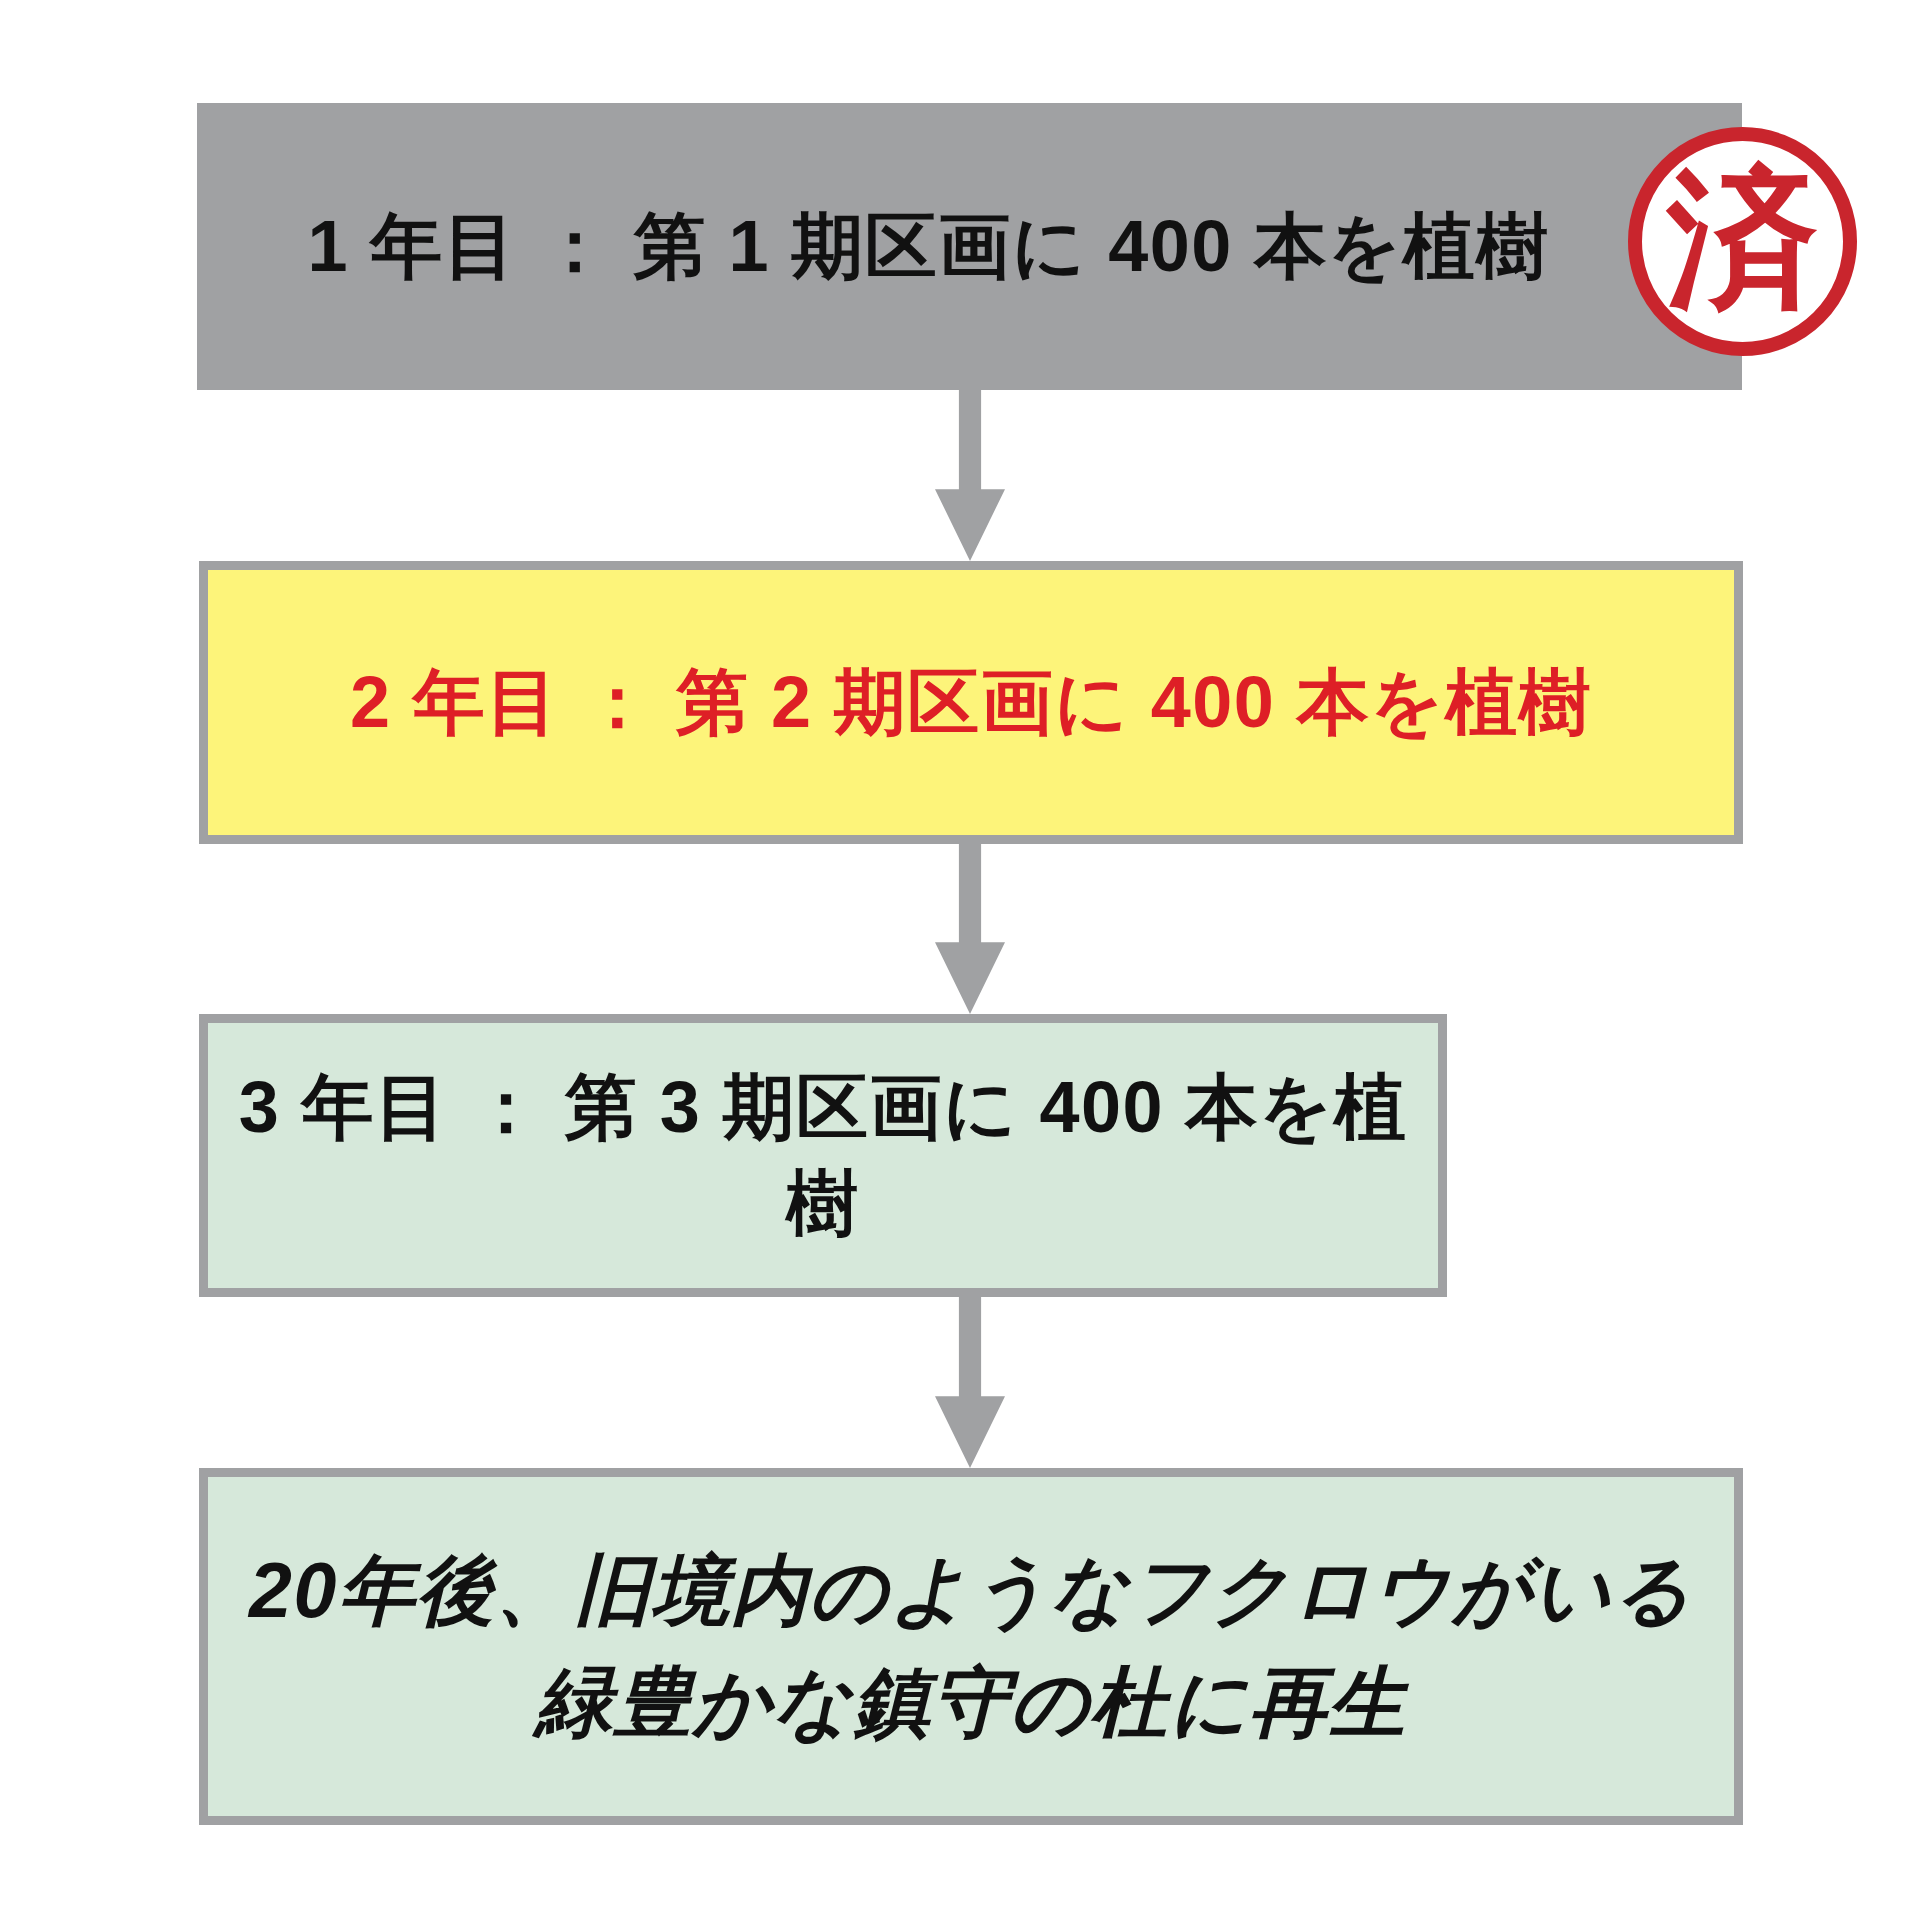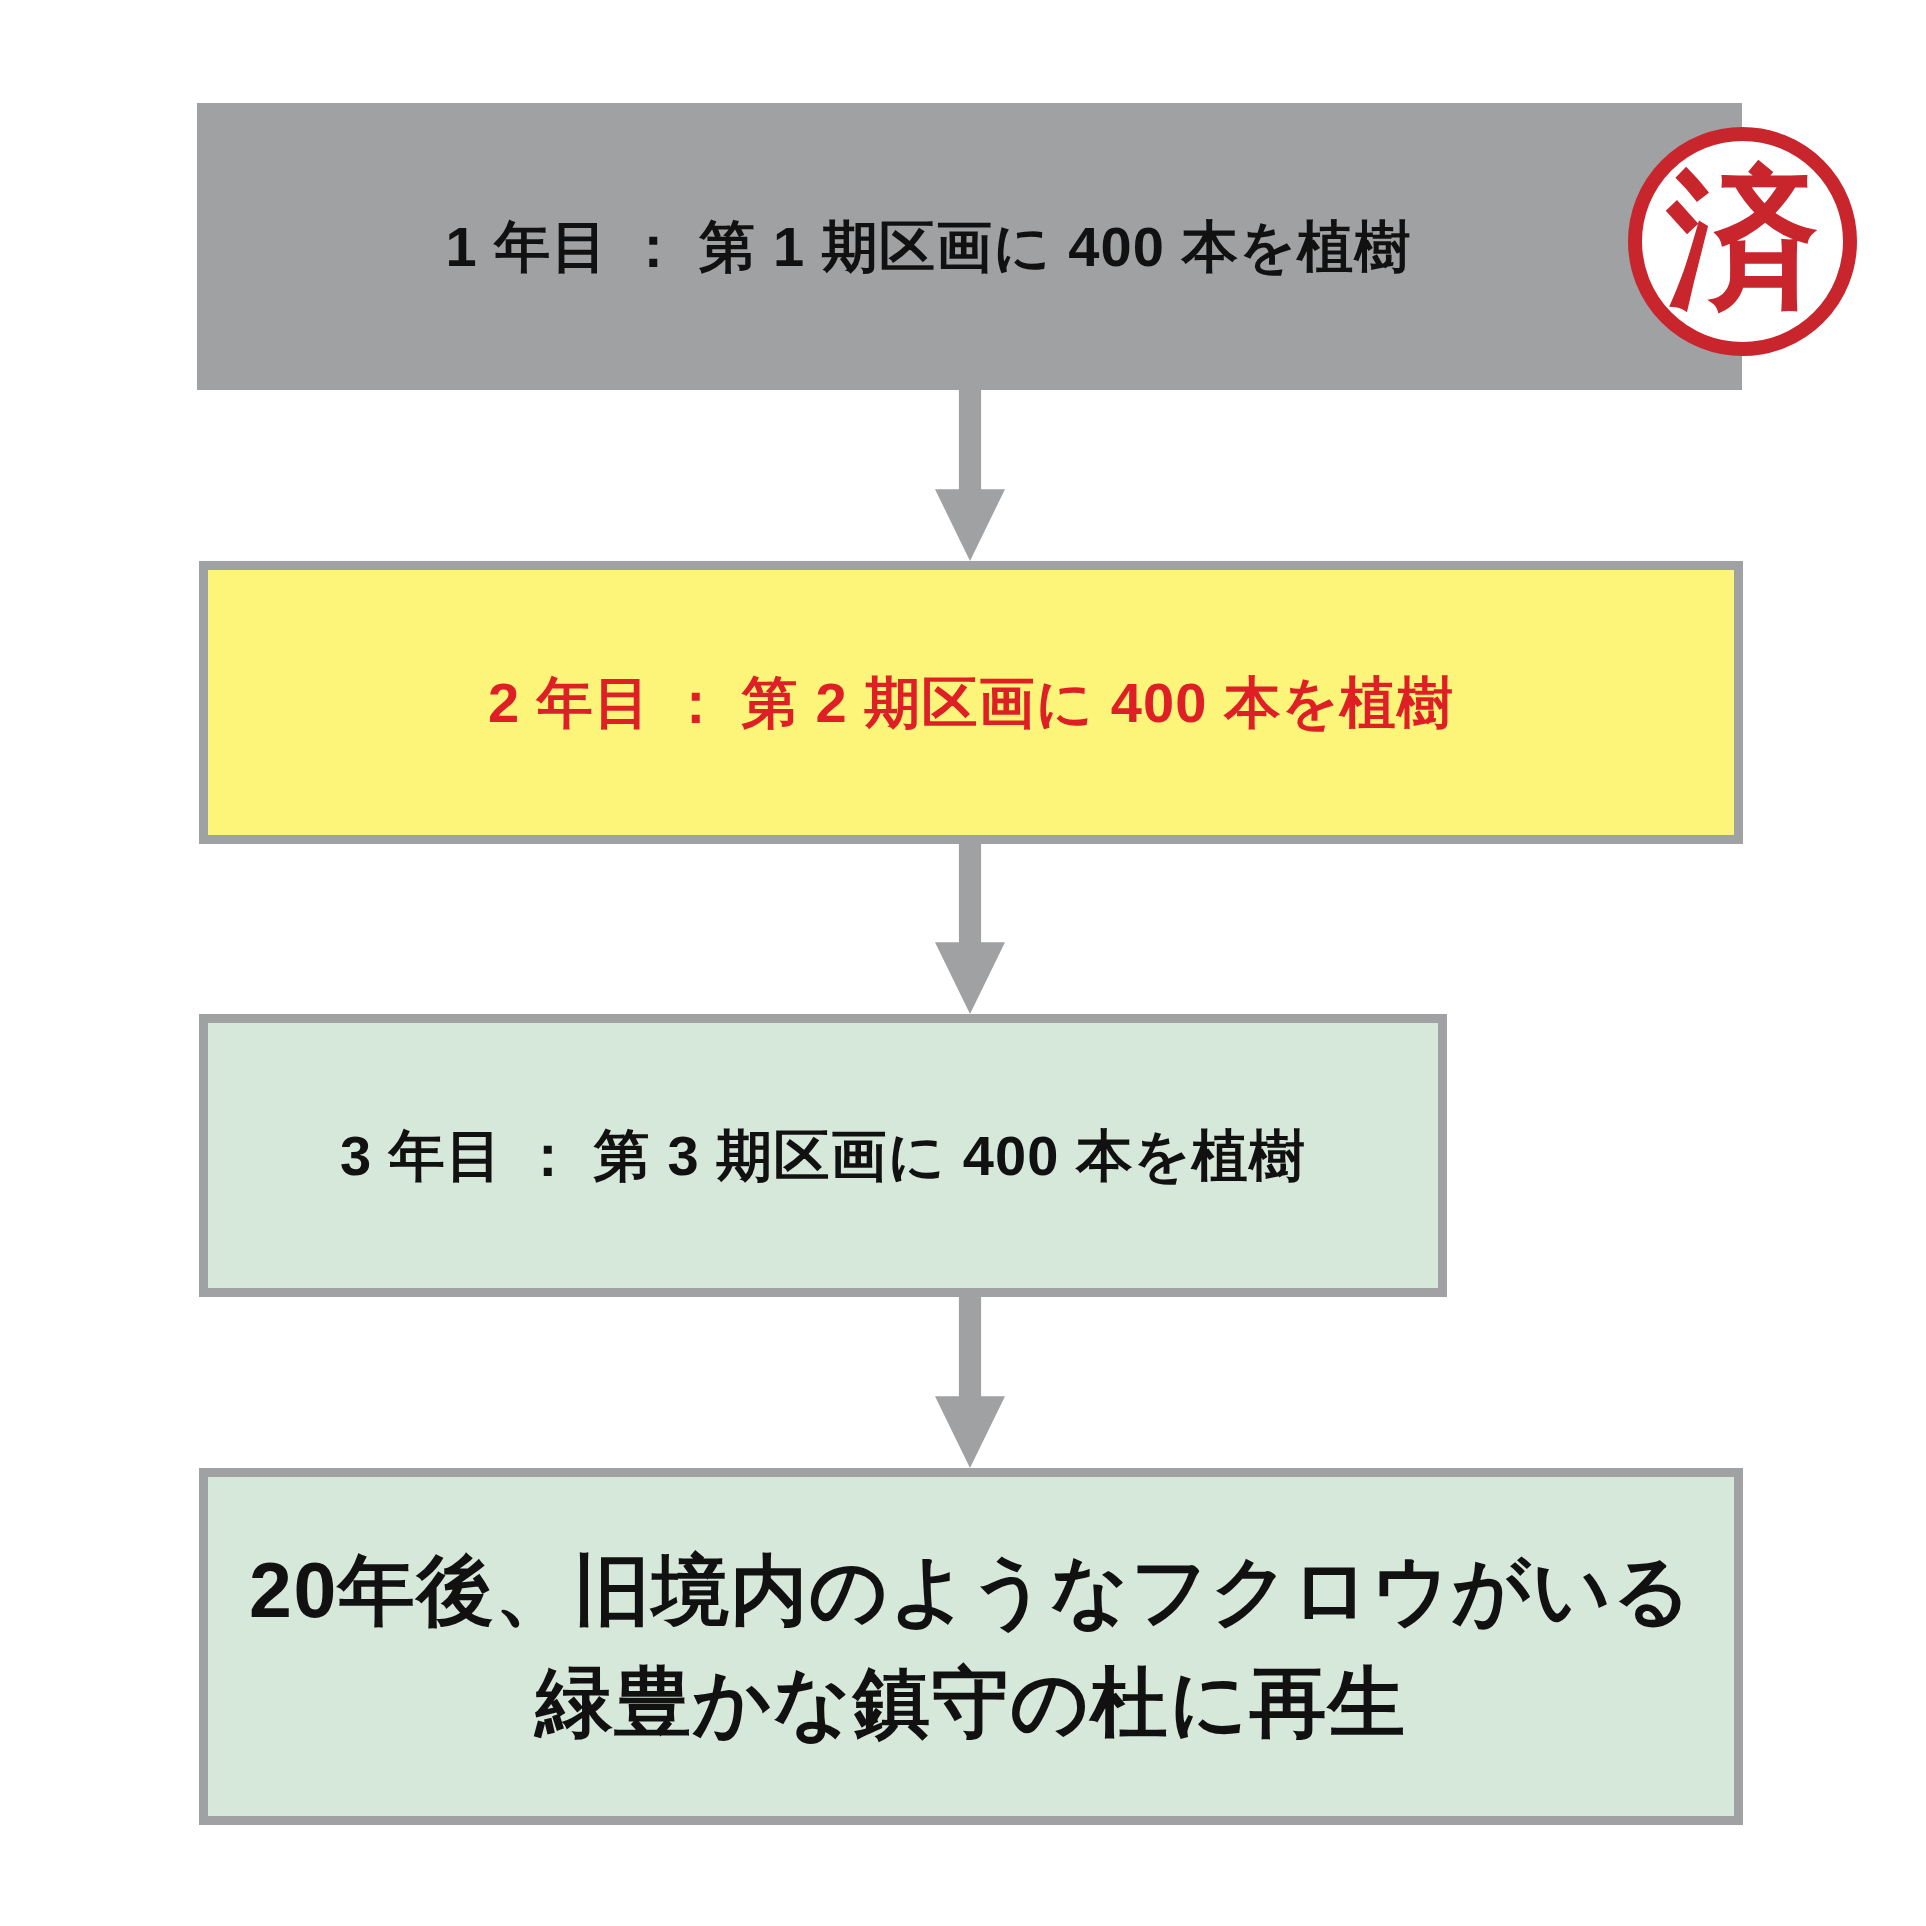--- a/index.html
+++ b/index.html
@@ -38,21 +38,21 @@
 
   .step-box.outlined {
     border: 9.4px solid #a0a1a3;
     text-align: center;
   }
 
   .step-box.fill-yellow  { background: #fdf47a; }
   .step-box.fill-green   { background: #d6e8da; }
 
   .step-label {
-    font-size: 56px;
+    font-size: 72px;
     font-weight: 700;
     line-height: 1.32;
     letter-spacing: 0.02em;
     white-space: pre-line;
     padding: 0 24px;
     color: #111111;
   }
 
   .step-label.red-text {
     color: #de1f26;
@@ -134,19 +134,19 @@
   <div class="step-box outlined fill-green" id="step-box-3" style="left:199px; top:1014px; width:1248px; height:283px;">
     <div class="step-label">3 年目 ： 第 3 期区画に 400 本を植樹</div>
   </div>
 
   <div class="flow-arrow" style="left:935px; top:1297px; width:70px; height:171px;">
     <svg viewBox="0 0 82 200" preserveAspectRatio="none">
       <path d="M28,0 L54,0 L54,116 L82,116 L41,200 L0,116 L28,116 Z" fill="#a0a1a3"></path>
     </svg>
   </div>
 
-  <div class="step-box outlined fill-green" id="step-box-4" style="left:199px; top:1468px; width:1544px; height:357px;">
+  <div class="step-box outlined fill-green" id="step-box-4" style="left:199px; top:1468px; width:1544px; height:357px;font-style:italic;">
     <div class="step-label two-line">20年後、旧境内のようなフクロウがいる
 緑豊かな鎮守の杜に再生</div>
   </div>
 
 </div>
 
 
 </body></html>

